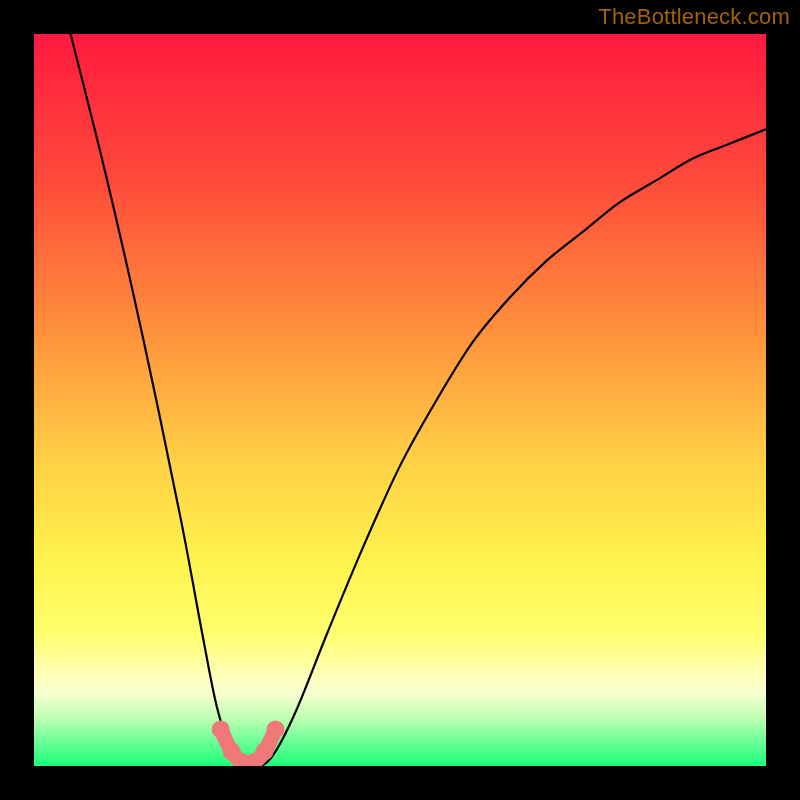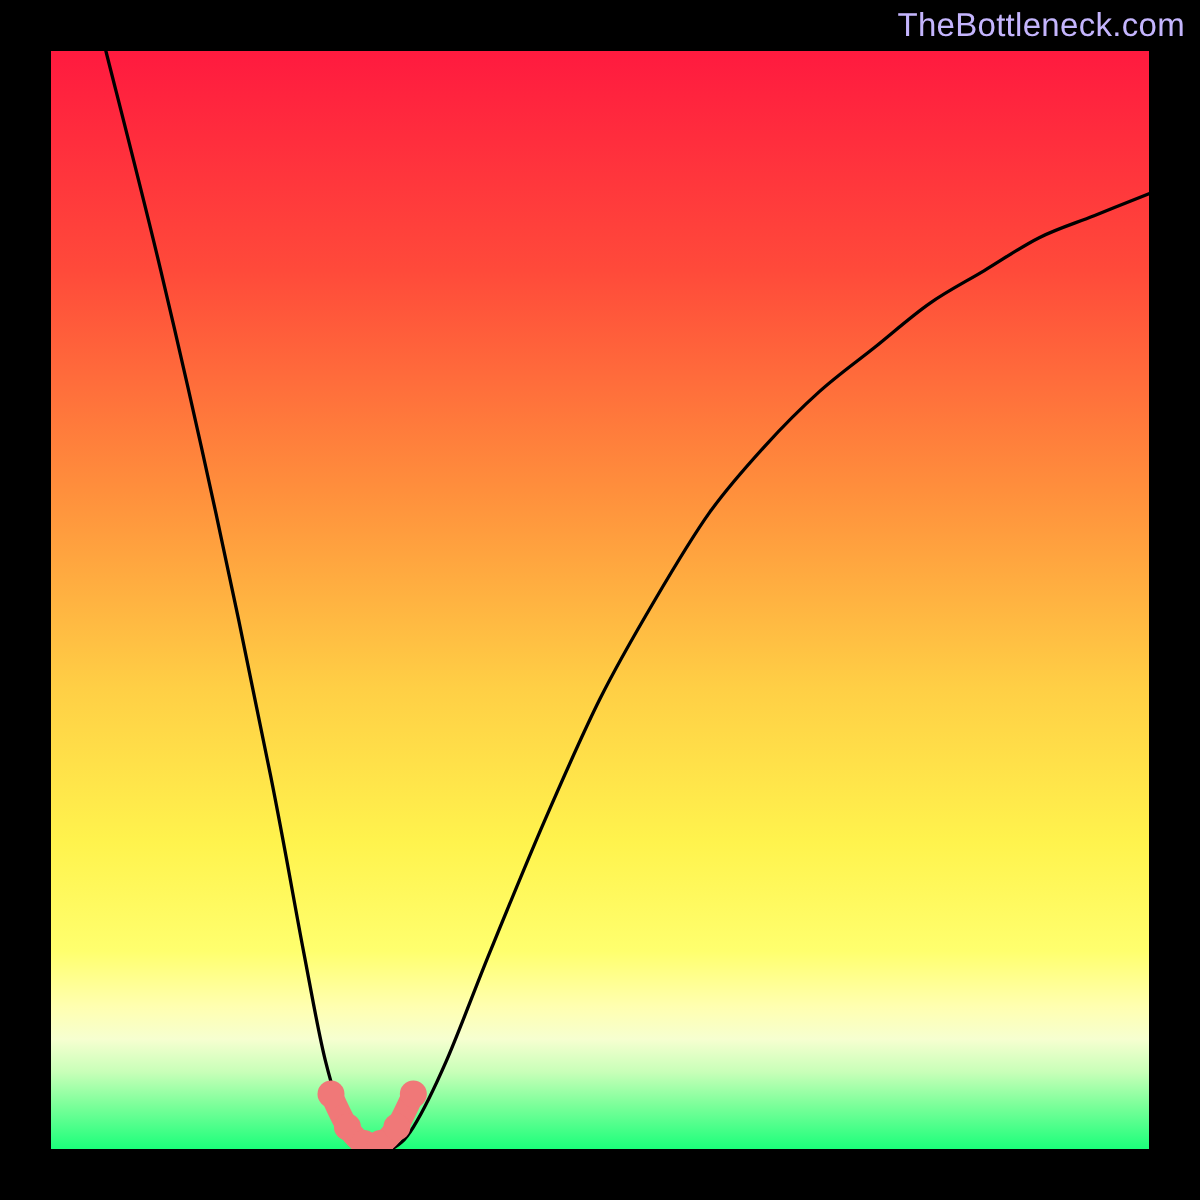--- a/index.html
+++ b/index.html
@@ -13,21 +13,21 @@
   }
   .canvas {
     position: relative;
     width: 800px;
     height: 800px;
   }
   .attribution {
     position: absolute;
     top: 4px;
     right: 10px;
-    color: #c4b5fd;
+    color: #a16207;
     font-size: 22px;
     font-weight: 500;
     letter-spacing: 0.2px;
     z-index: 50;
   }
   .plot-frame {
     position: absolute;
     left: 34px;
     top: 34px;
     width: 732px;

